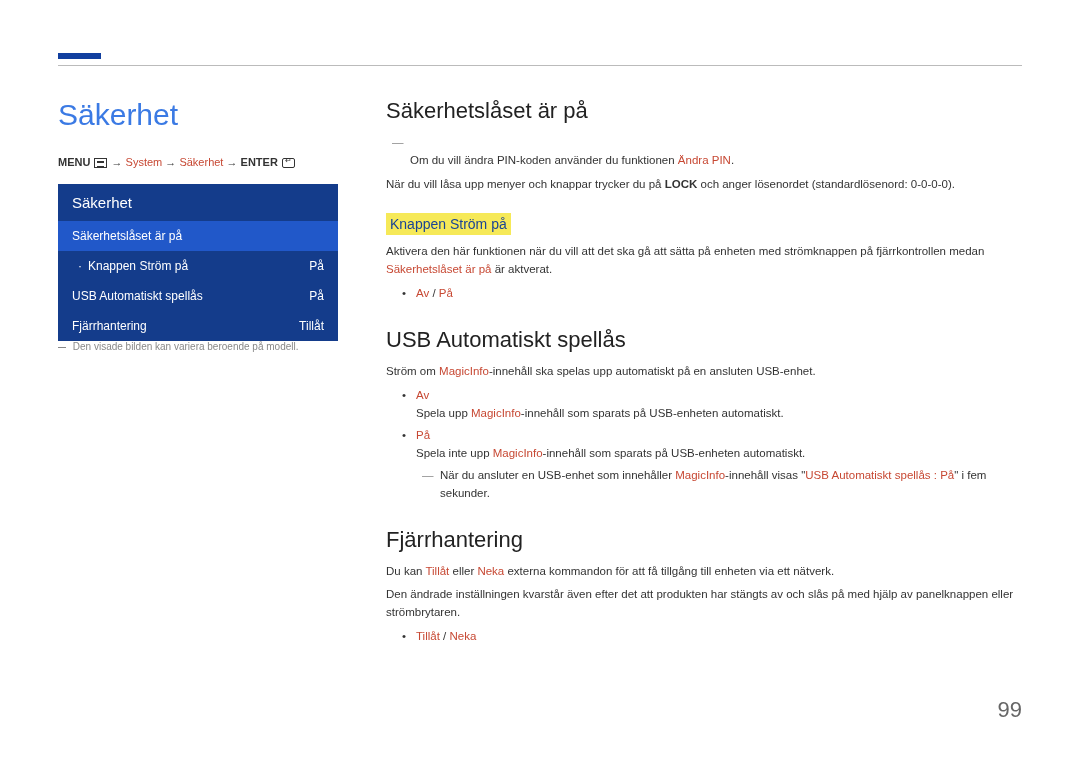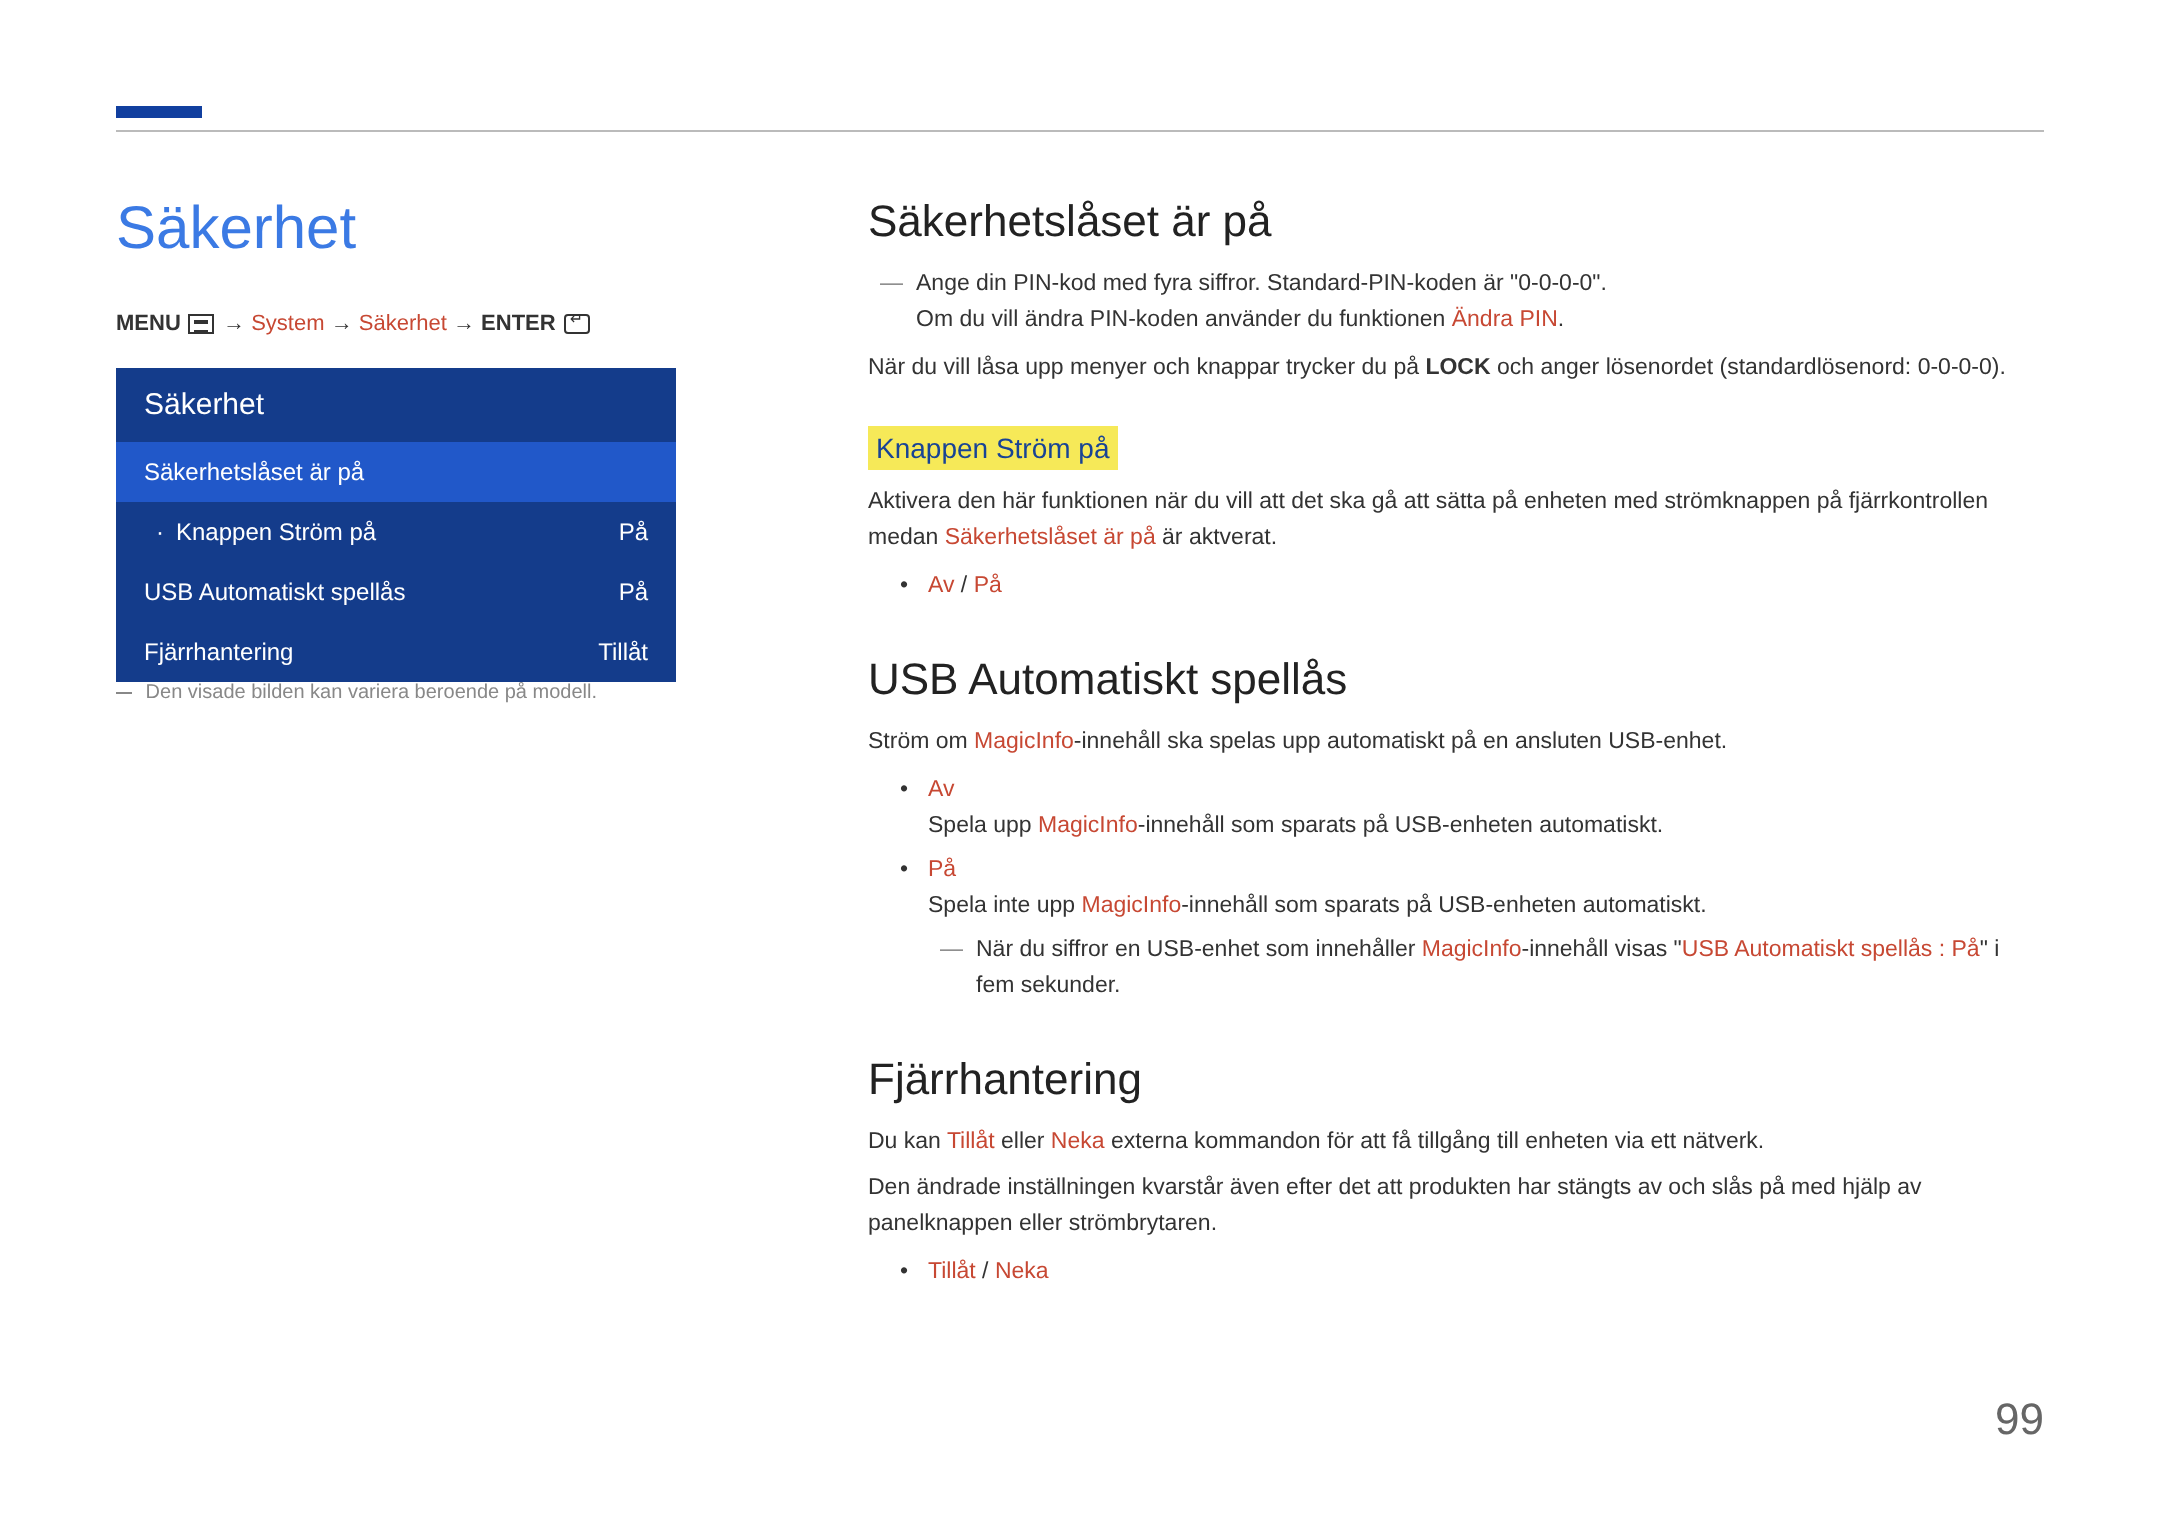--- a/index.html
+++ b/index.html
@@ -30,21 +30,21 @@
   left: 58px;
   right: 58px;
   border-top: 1px solid #bbb;
 }
 .content {
   position: absolute;
   top: 98px;
   left: 58px;
   right: 58px;
   display: flex;
-  gap: 96px;
+  gap: 48px;
 }
 .left-col {
   width: 280px;
   flex-shrink: 0;
 }
 .right-col {
   flex: 1;
 }
 .main-heading {
   font-size: 30px;
@@ -247,21 +247,21 @@
     <p class="footnote">
       <span class="footnote-dash"></span>
       <span>Den visade bilden kan variera beroende på modell.</span>
     </p>
   </div>
 
   <div class="right-col">
     <h2>Säkerhetslåset är på</h2>
 
     <p class="note-line">
-      <span>Ange din PIN-kod med fyra siffror. Standard-PIN-koden är "0-0-0-0".</span><br>
+      <br>
       <span>Om du vill ändra PIN-koden använder du funktionen </span><span class="red-text">Ändra PIN</span><span>.</span>
     </p>
 
 
     <p>
       <span>När du vill låsa upp menyer och knappar trycker du på </span><strong>LOCK</strong><span> och anger lösenordet (standardlösenord: 0-0-0-0).</span>
     </p>
 
     <h3>Knappen Ström på</h3>
 
@@ -287,21 +287,21 @@
         <span class="sub-text">
           <span>Spela upp </span><span class="red-text">MagicInfo</span><span>-innehåll som sparats på USB-enheten automatiskt.</span>
         </span>
       </li>
       <li>
         <span class="red-text">På</span>
         <span class="sub-text">
           <span>Spela inte upp </span><span class="red-text">MagicInfo</span><span>-innehåll som sparats på USB-enheten automatiskt.</span>
         </span>
         <span class="sub-text note-line" style="margin-top:4px">
-          <span>När du siffror en USB-enhet som innehåller </span><span class="red-text">MagicInfo</span><span>-innehåll visas "</span><span class="red-text">USB Automatiskt spellås : På</span><span>" i fem sekunder.</span>
+          <span>När du ansluter en USB-enhet som innehåller </span><span class="red-text">MagicInfo</span><span>-innehåll visas "</span><span class="red-text">USB Automatiskt spellås : På</span><span>" i fem sekunder.</span>
         </span>
       </li>
     </ul>
 
     <h2>Fjärrhantering</h2>
 
     <p>
       <span>Du kan </span><span class="red-text">Tillåt</span><span> eller </span><span class="red-text">Neka</span><span> externa kommandon för att få tillgång till enheten via ett nätverk.</span>
     </p>
 

